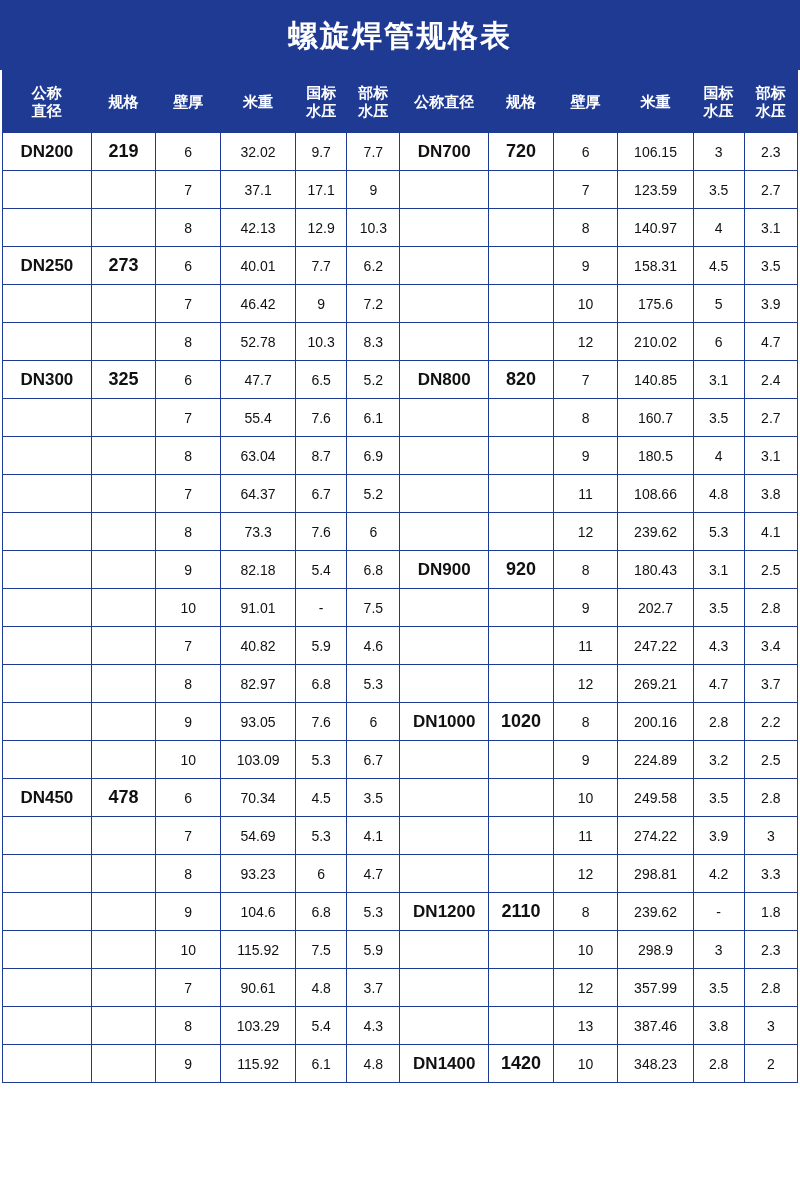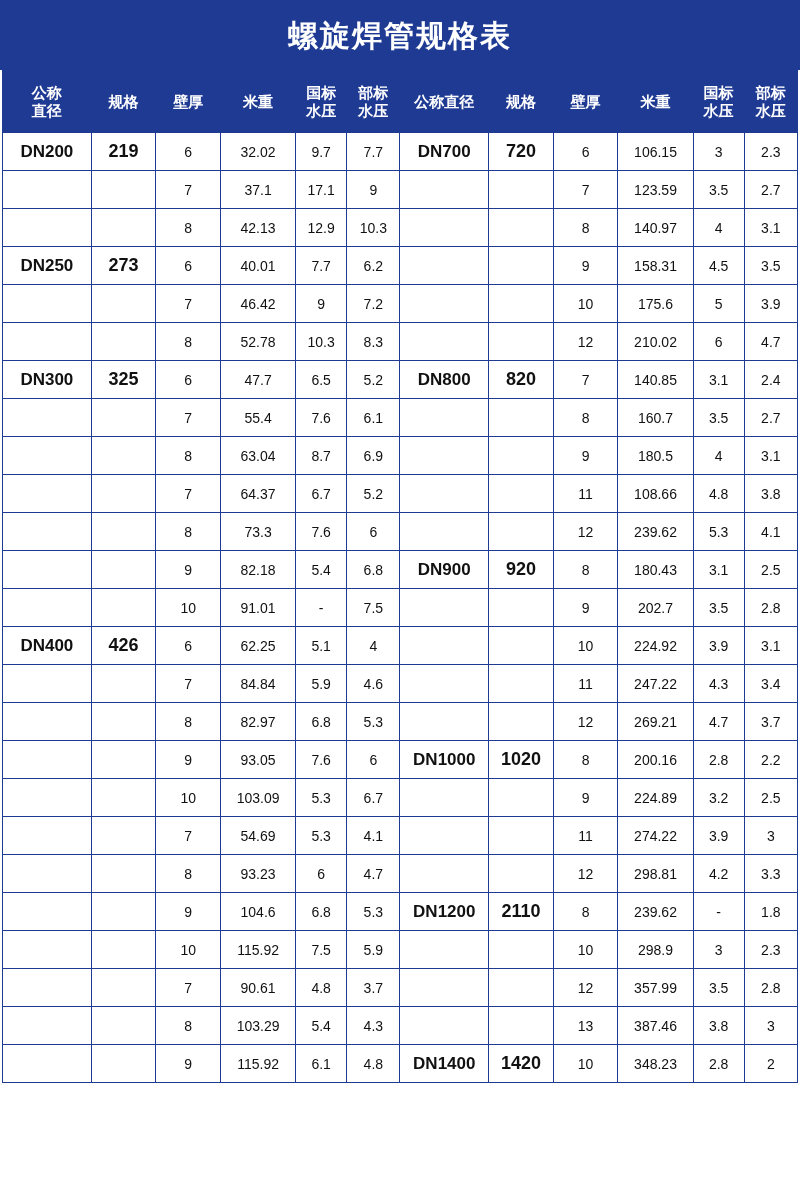--- a/index.html
+++ b/index.html
@@ -312,38 +312,24 @@
           <td>-</td>
           <td>7.5</td>
           <td class="dn"></td>
           <td class="size"></td>
           <td>9</td>
           <td>202.7</td>
           <td>3.5</td>
           <td>2.8</td>
         </tr>
         <tr>
-          <td class="dn">DN400</td>
-          <td class="size">426</td>
-          <td>6</td>
-          <td>62.25</td>
-          <td>5.1</td>
-          <td>4</td>
-          <td class="dn"></td>
-          <td class="size"></td>
-          <td>10</td>
-          <td>224.92</td>
-          <td>3.9</td>
-          <td>3.1</td>
-        </tr>
-        <tr>
-          <td class="dn"></td>
-          <td class="size"></td>
-          <td>7</td>
-          <td>84.84</td>
+          <td class="dn"></td>
+          <td class="size"></td>
+          <td>7</td>
+          <td>40.82</td>
           <td>5.9</td>
           <td>4.6</td>
           <td class="dn"></td>
           <td class="size"></td>
           <td>11</td>
           <td>247.22</td>
           <td>4.3</td>
           <td>3.4</td>
         </tr>
         <tr>
@@ -380,20 +366,34 @@
           <td>10</td>
           <td>103.09</td>
           <td>5.3</td>
           <td>6.7</td>
           <td class="dn"></td>
           <td class="size"></td>
           <td>9</td>
           <td>224.89</td>
           <td>3.2</td>
           <td>2.5</td>
+        </tr>
+        <tr>
+          <td class="dn">DN450</td>
+          <td class="size">478</td>
+          <td>6</td>
+          <td>70.34</td>
+          <td>4.5</td>
+          <td>3.5</td>
+          <td class="dn"></td>
+          <td class="size"></td>
+          <td>10</td>
+          <td>249.58</td>
+          <td>3.5</td>
+          <td>2.8</td>
         </tr>
         <tr>
           <td class="dn"></td>
           <td class="size"></td>
           <td>7</td>
           <td>54.69</td>
           <td>5.3</td>
           <td>4.1</td>
           <td class="dn"></td>
           <td class="size"></td>

